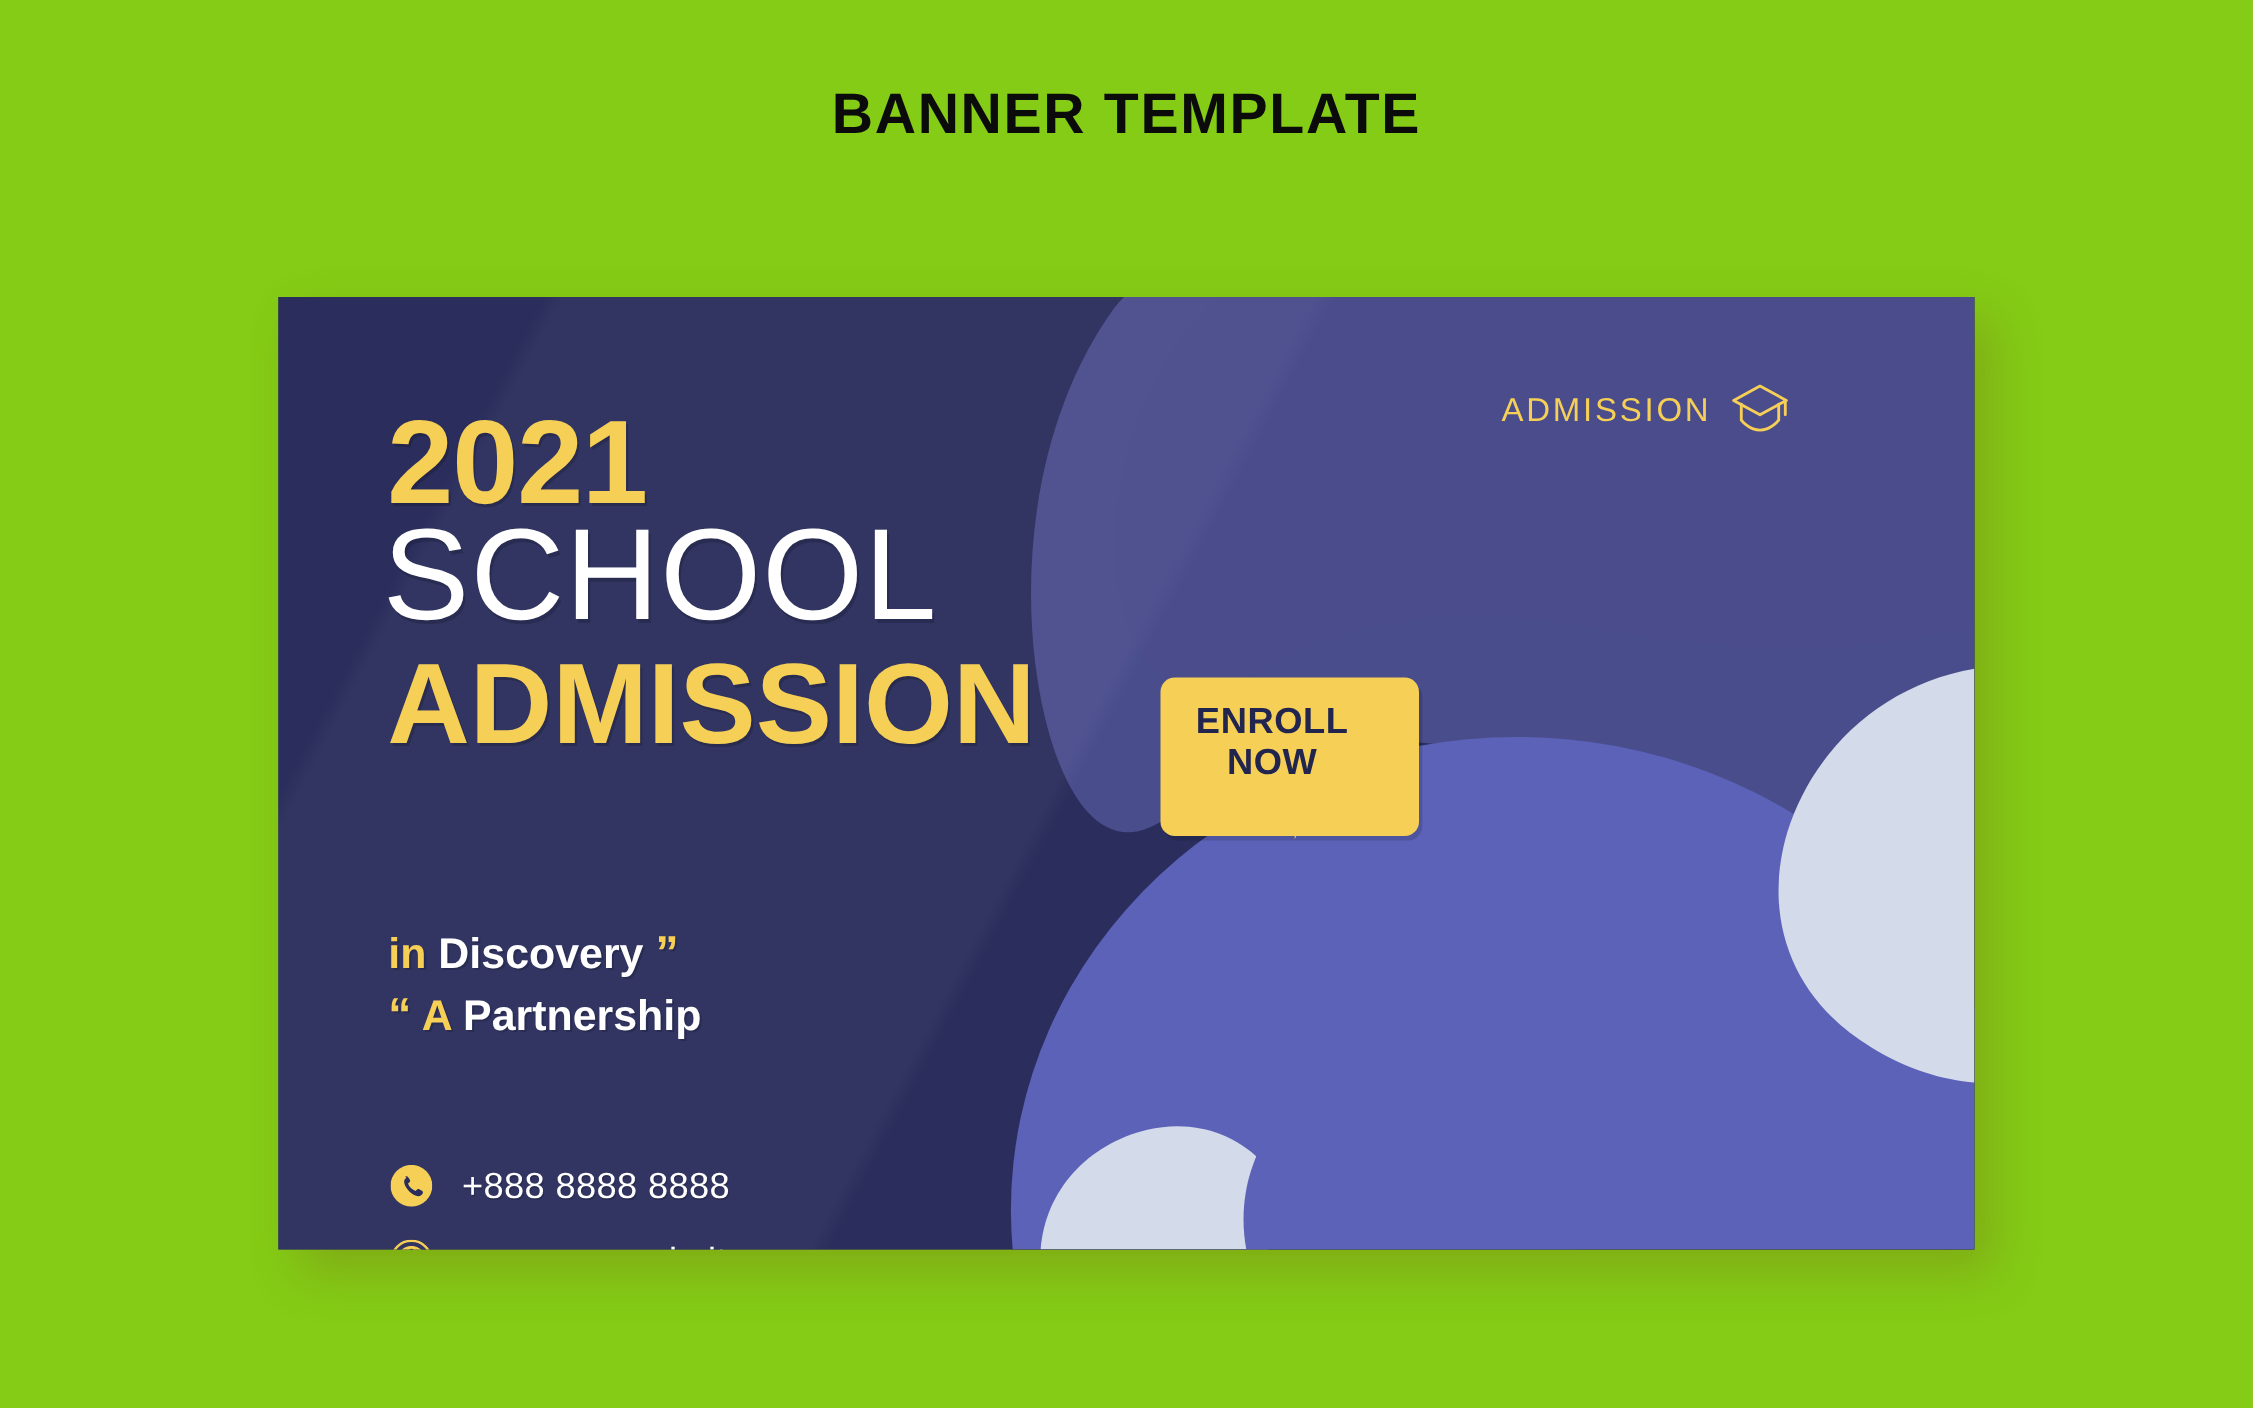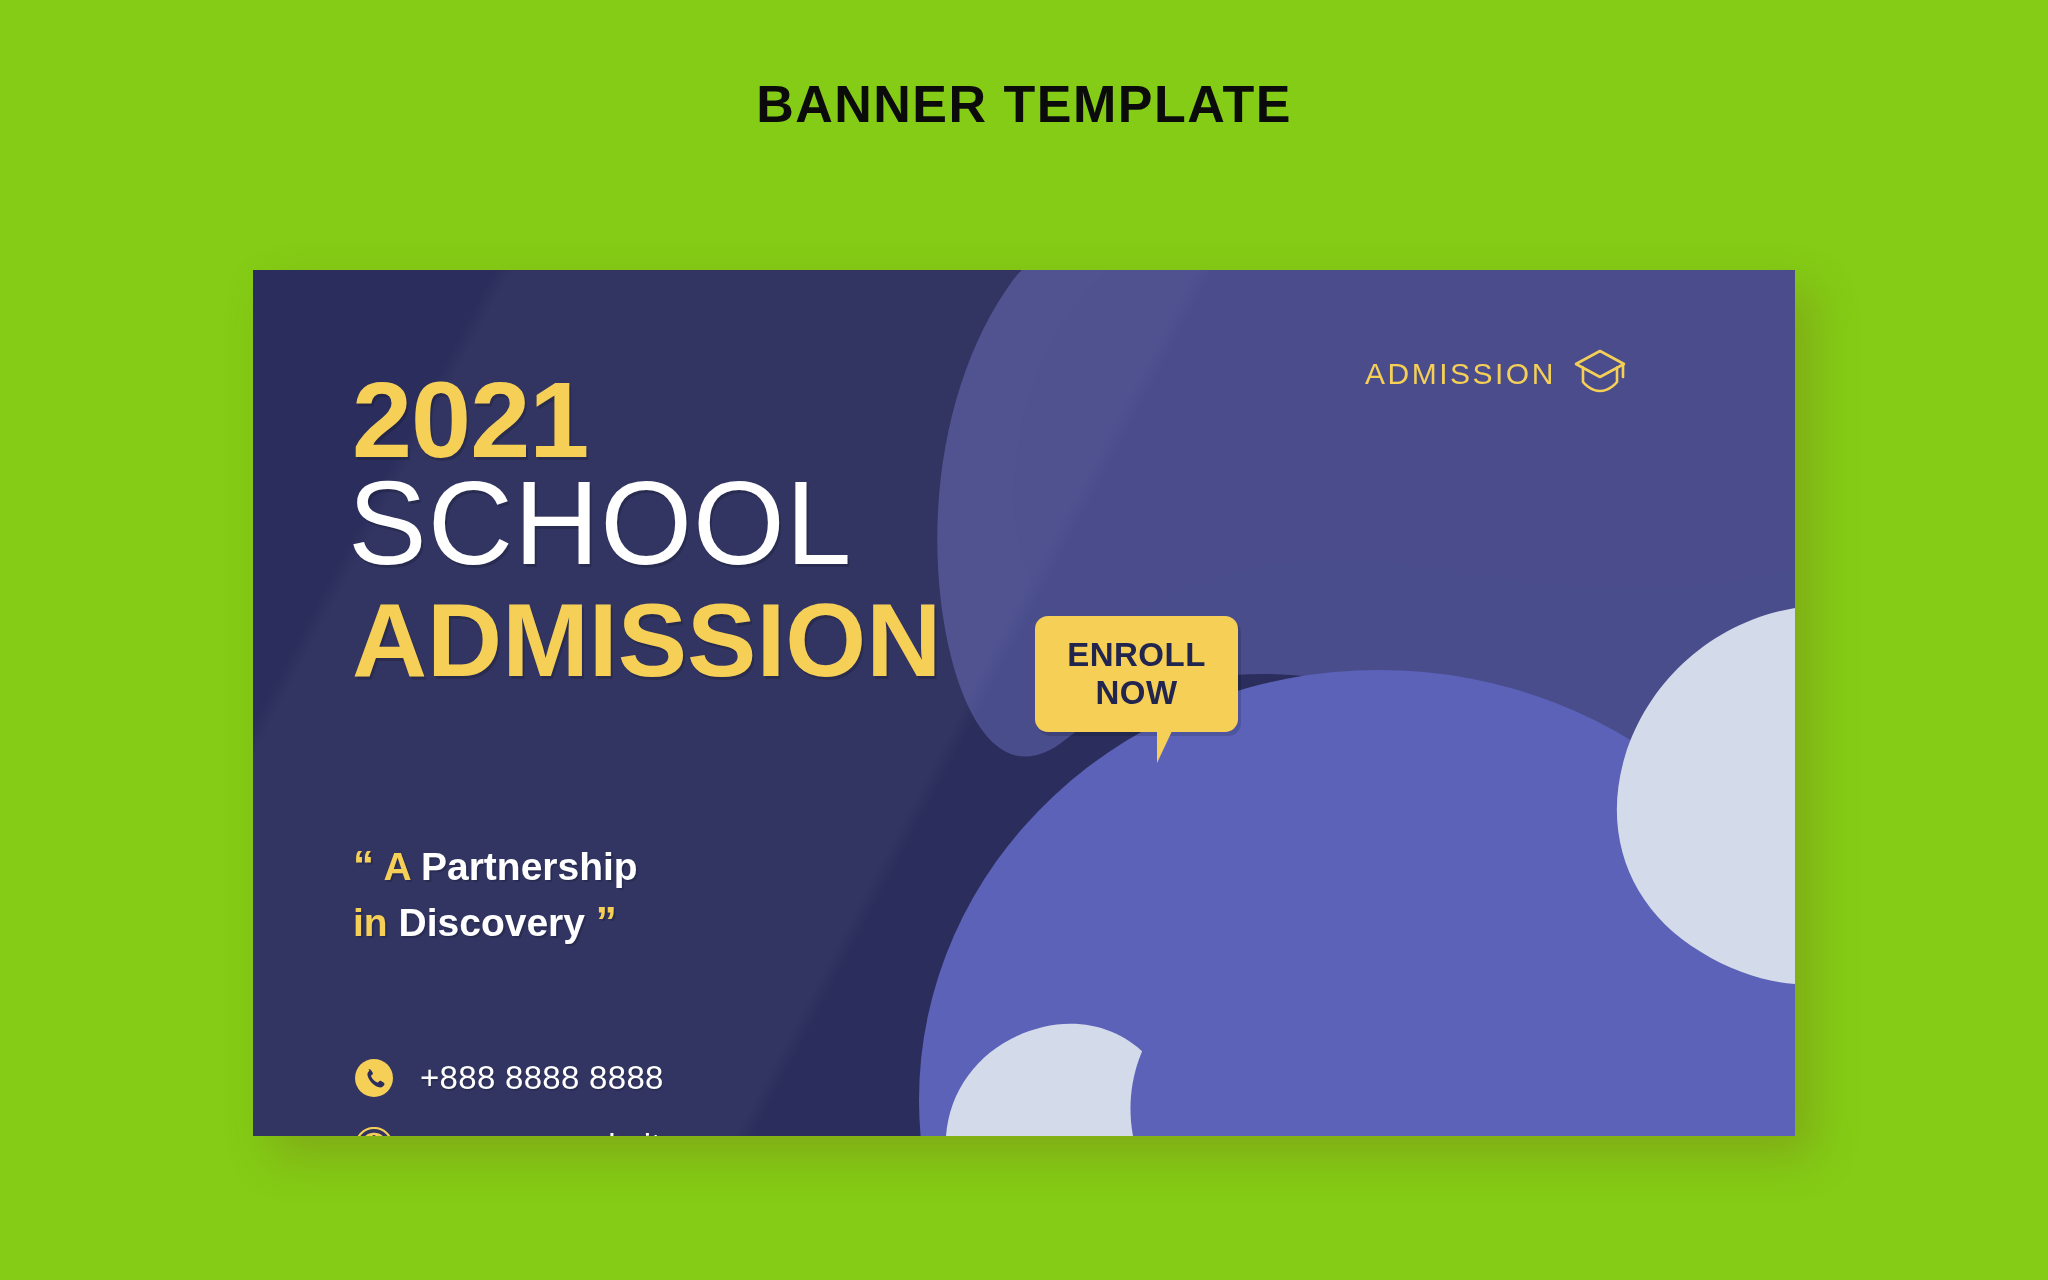--- a/index.html
+++ b/index.html
@@ -156,27 +156,28 @@
     font-weight: 400;
     color: #FFFFFF;
     letter-spacing: 0.3px;
     text-shadow: 1px 2px 0 rgba(0,0,0,0.16);
     white-space: nowrap;
   }
 
   
   #enroll-bubble {
     position: absolute;
-    left: 782px;
+    left: 802px;
     top: 346px;
     width: 203px;
-    height: 116px;
+    height: 144px;
     background: #F5CF56;
     border-radius: 13px;
     box-shadow: 3px 4px 0 rgba(0,0,0,0.14);
+    padding-left: 32px;
   }
   #enroll-bubble-label {
     position: absolute;
     left: 0; top: 0;
     width: 203px; height: 116px;
     display: flex;
     flex-direction: column;
     align-items: center;
     justify-content: center;
     font-size: 33px;
@@ -275,28 +276,28 @@
     <div id="content-left">
 
       <div id="year-text">2021</div>
 
       <div id="school-text">SCHOOL</div>
 
       <div id="admission-text">ADMISSION</div>
 
       <div id="tagline">
         <div>
+          <span class="accent">in</span>
+          <span>Discovery</span>
+          <span class="qmark">”</span>
+        </div>
+        <div>
           <span class="qmark">“</span>
           <span class="accent">A</span>
           <span>Partnership</span>
-        </div>
-        <div>
-          <span class="accent">in</span>
-          <span>Discovery</span>
-          <span class="qmark">”</span>
         </div>
       </div>
 
       <div id="contact-block">
 
         <div class="contact-row">
           <span class="contact-icon">
             <svg viewBox="0 0 38 38" width="38" height="38" aria-hidden="true">
               <circle cx="19" cy="19" r="19" fill="#F5CF56"></circle>
               <path d="M13.4 10.6c1.0-0.7 2.1-0.4 2.7 0.6l1.5 2.4c0.5 0.8 0.3 1.6-0.4 2.2l-1.0 0.8

